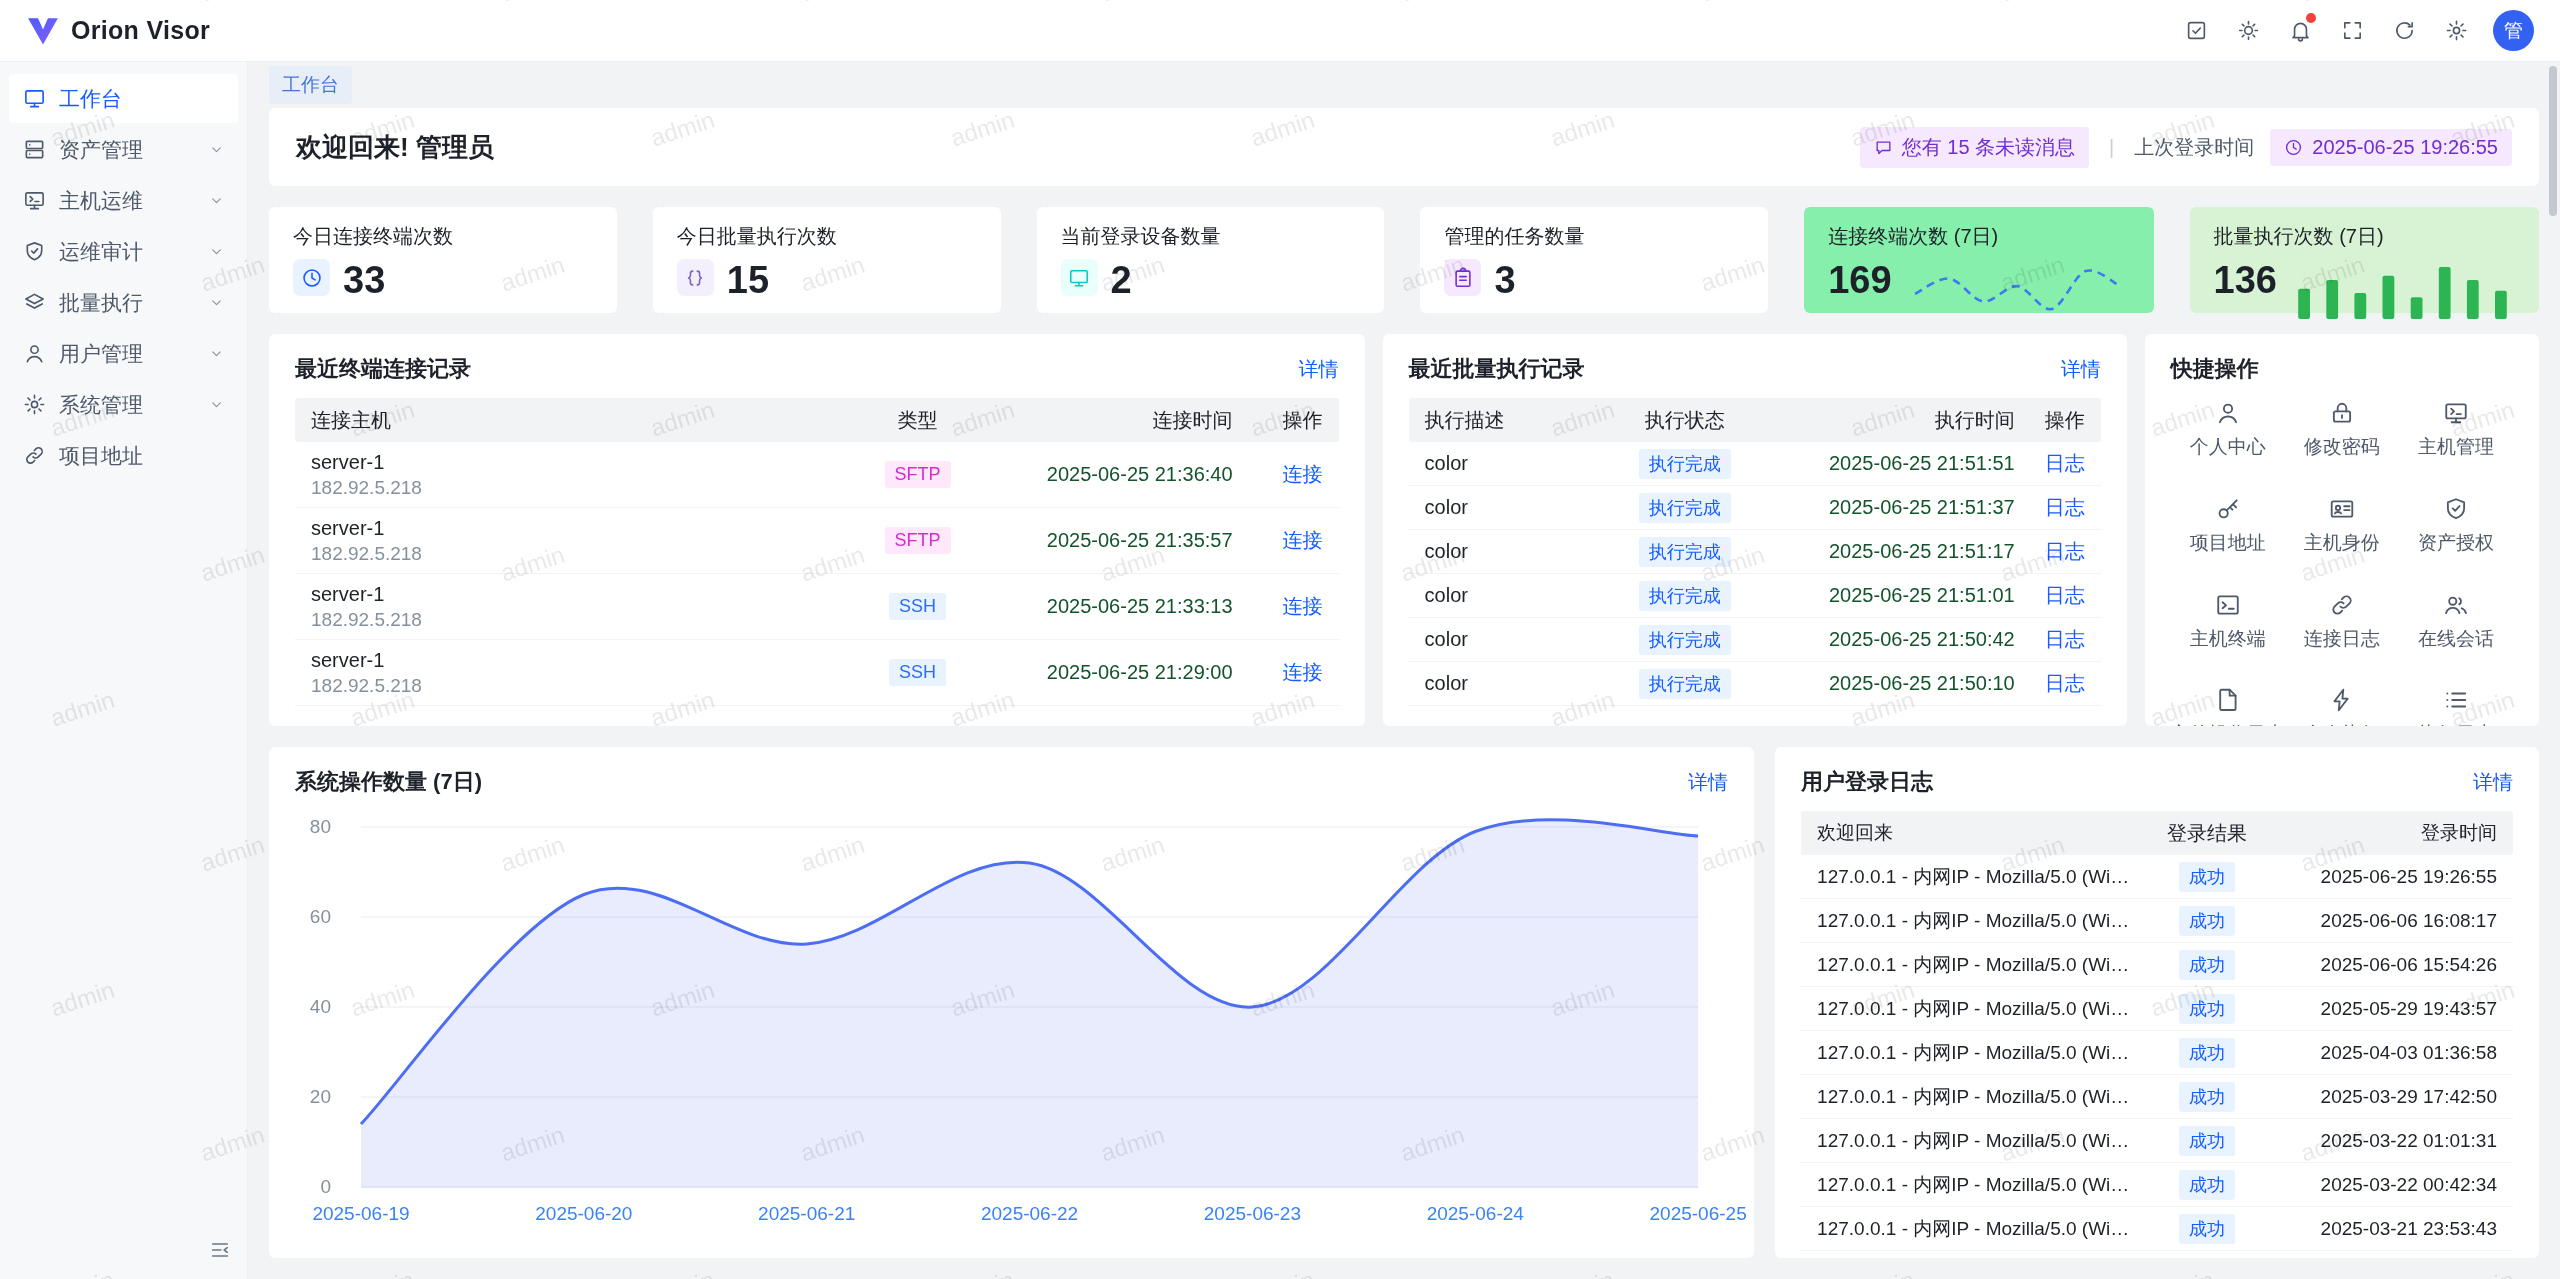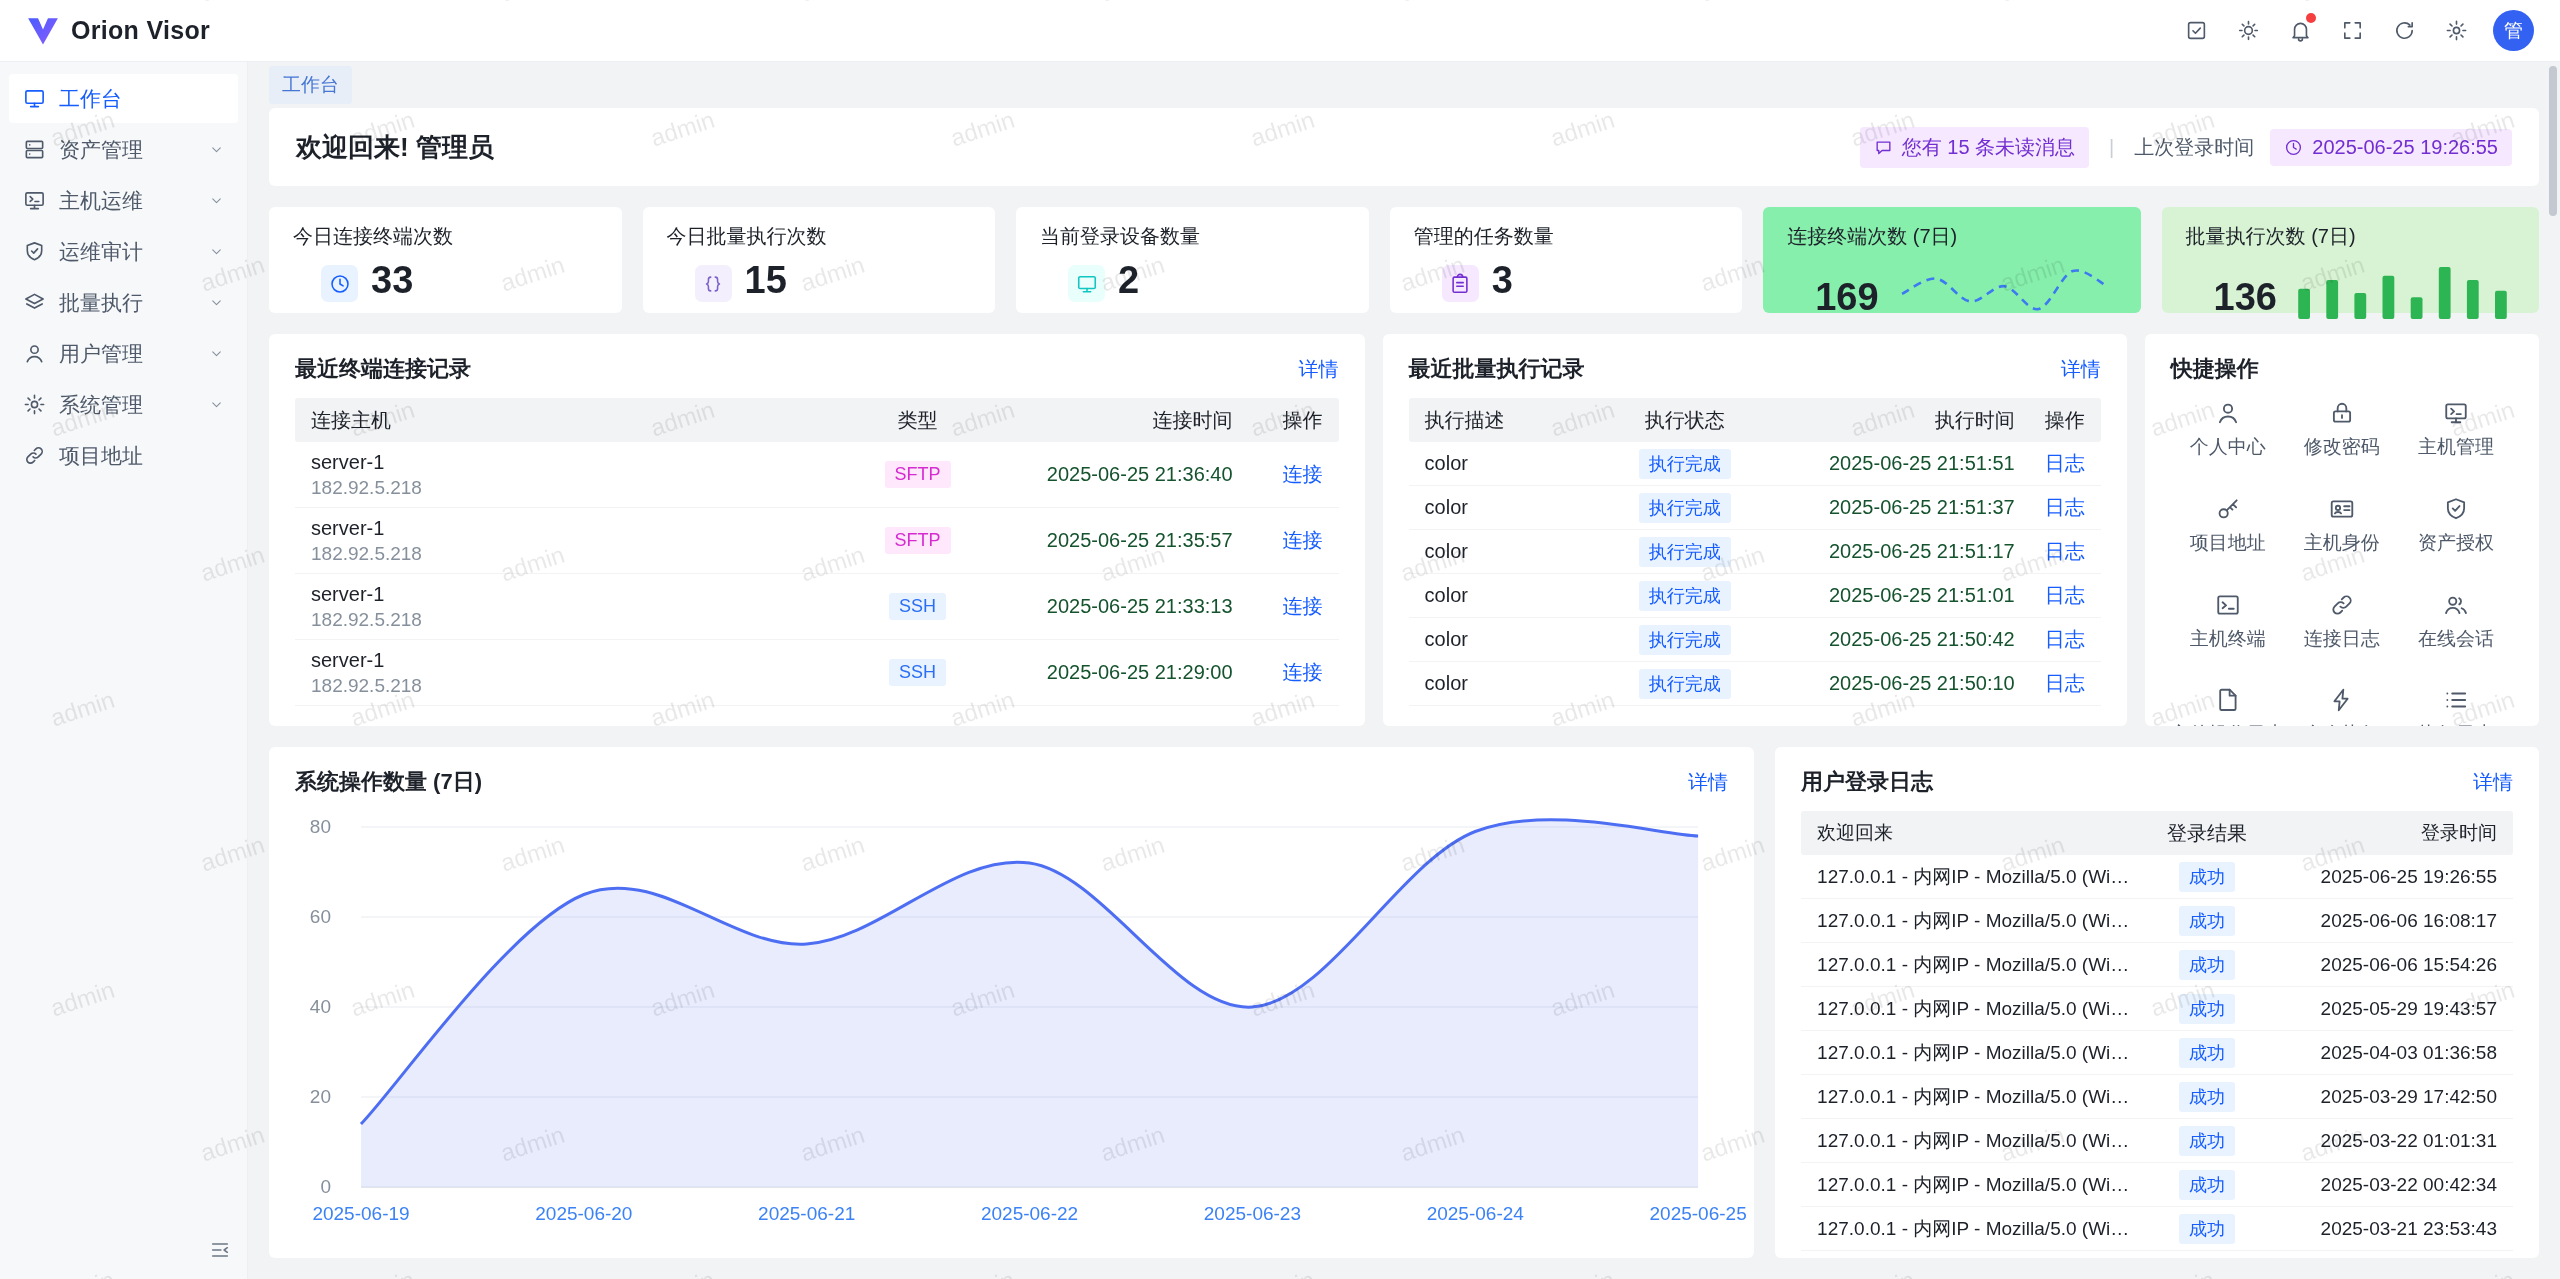--- a/index.html
+++ b/index.html
@@ -45,26 +45,26 @@
   
   .welcome { background: #fff; border-radius: 6px; height: 78px; padding: 0 27px; display: flex; align-items: center; justify-content: space-between; margin-bottom: 21px; }
   .welcome-title { font-size: 26px; font-weight: 600; }
   .welcome-right { display: flex; align-items: center; }
   .chip { display: inline-flex; align-items: center; gap: 9px; background: #f5e8ff; color: #722ed1; font-size: 20px; padding: 7px 14px; border-radius: 4px; }
   .chip svg { width: 19px; height: 19px; }
   .w-divider { color: #c9cdd4; margin: 0 20px; font-size: 20px; }
   .w-label { color: #4e5969; font-size: 20px; margin-right: 16px; }
 
   
-  .stats-row { display: flex; gap: 21px; margin-bottom: 21px; }
+  .stats-row { display: flex; gap: 36px; margin-bottom: 21px; }
   .stat-card { flex: 1; background: #fff; border-radius: 6px; padding: 16px 24px; height: 106px; }
   .stat-card.blue { background: #86efac; }
   .stat-card.green { background: #d8f3d3; }
   .stat-label { font-size: 20px; font-weight: 500; color: #1d2129; }
-  .stat-value-row { display: flex; align-items: flex-end; gap: 13px; margin-top: 9px; margin-left: 28px; }
+  .stat-value-row { display: flex; align-items: flex-start; gap: 13px; margin-top: 9px; }
   .stat-ico { width: 37px; height: 37px; border-radius: 7px; display: flex; align-items: center; justify-content: center; flex: none; }
   .stat-ico svg { width: 22px; height: 22px; }
   .ico-blue   { color: #165dff; background: #e8f3ff; }
   .ico-purple { color: #7b61c9; background: #f3effd; }
   .ico-teal   { color: #0fc6c2; background: #e8fffb; }
   .ico-violet { color: #722ed1; background: #f5e8ff; }
   .stat-num { font-size: 38px; font-weight: 600; color: #1d2129; }
   .stat-chart { flex: 1; display: flex; justify-content: flex-end; }
   .spark-line path { fill: none; stroke: #3d79f2; stroke-width: 2.6; stroke-dasharray: 8 6; }
   .spark-bars rect { fill: #2eb553; }

